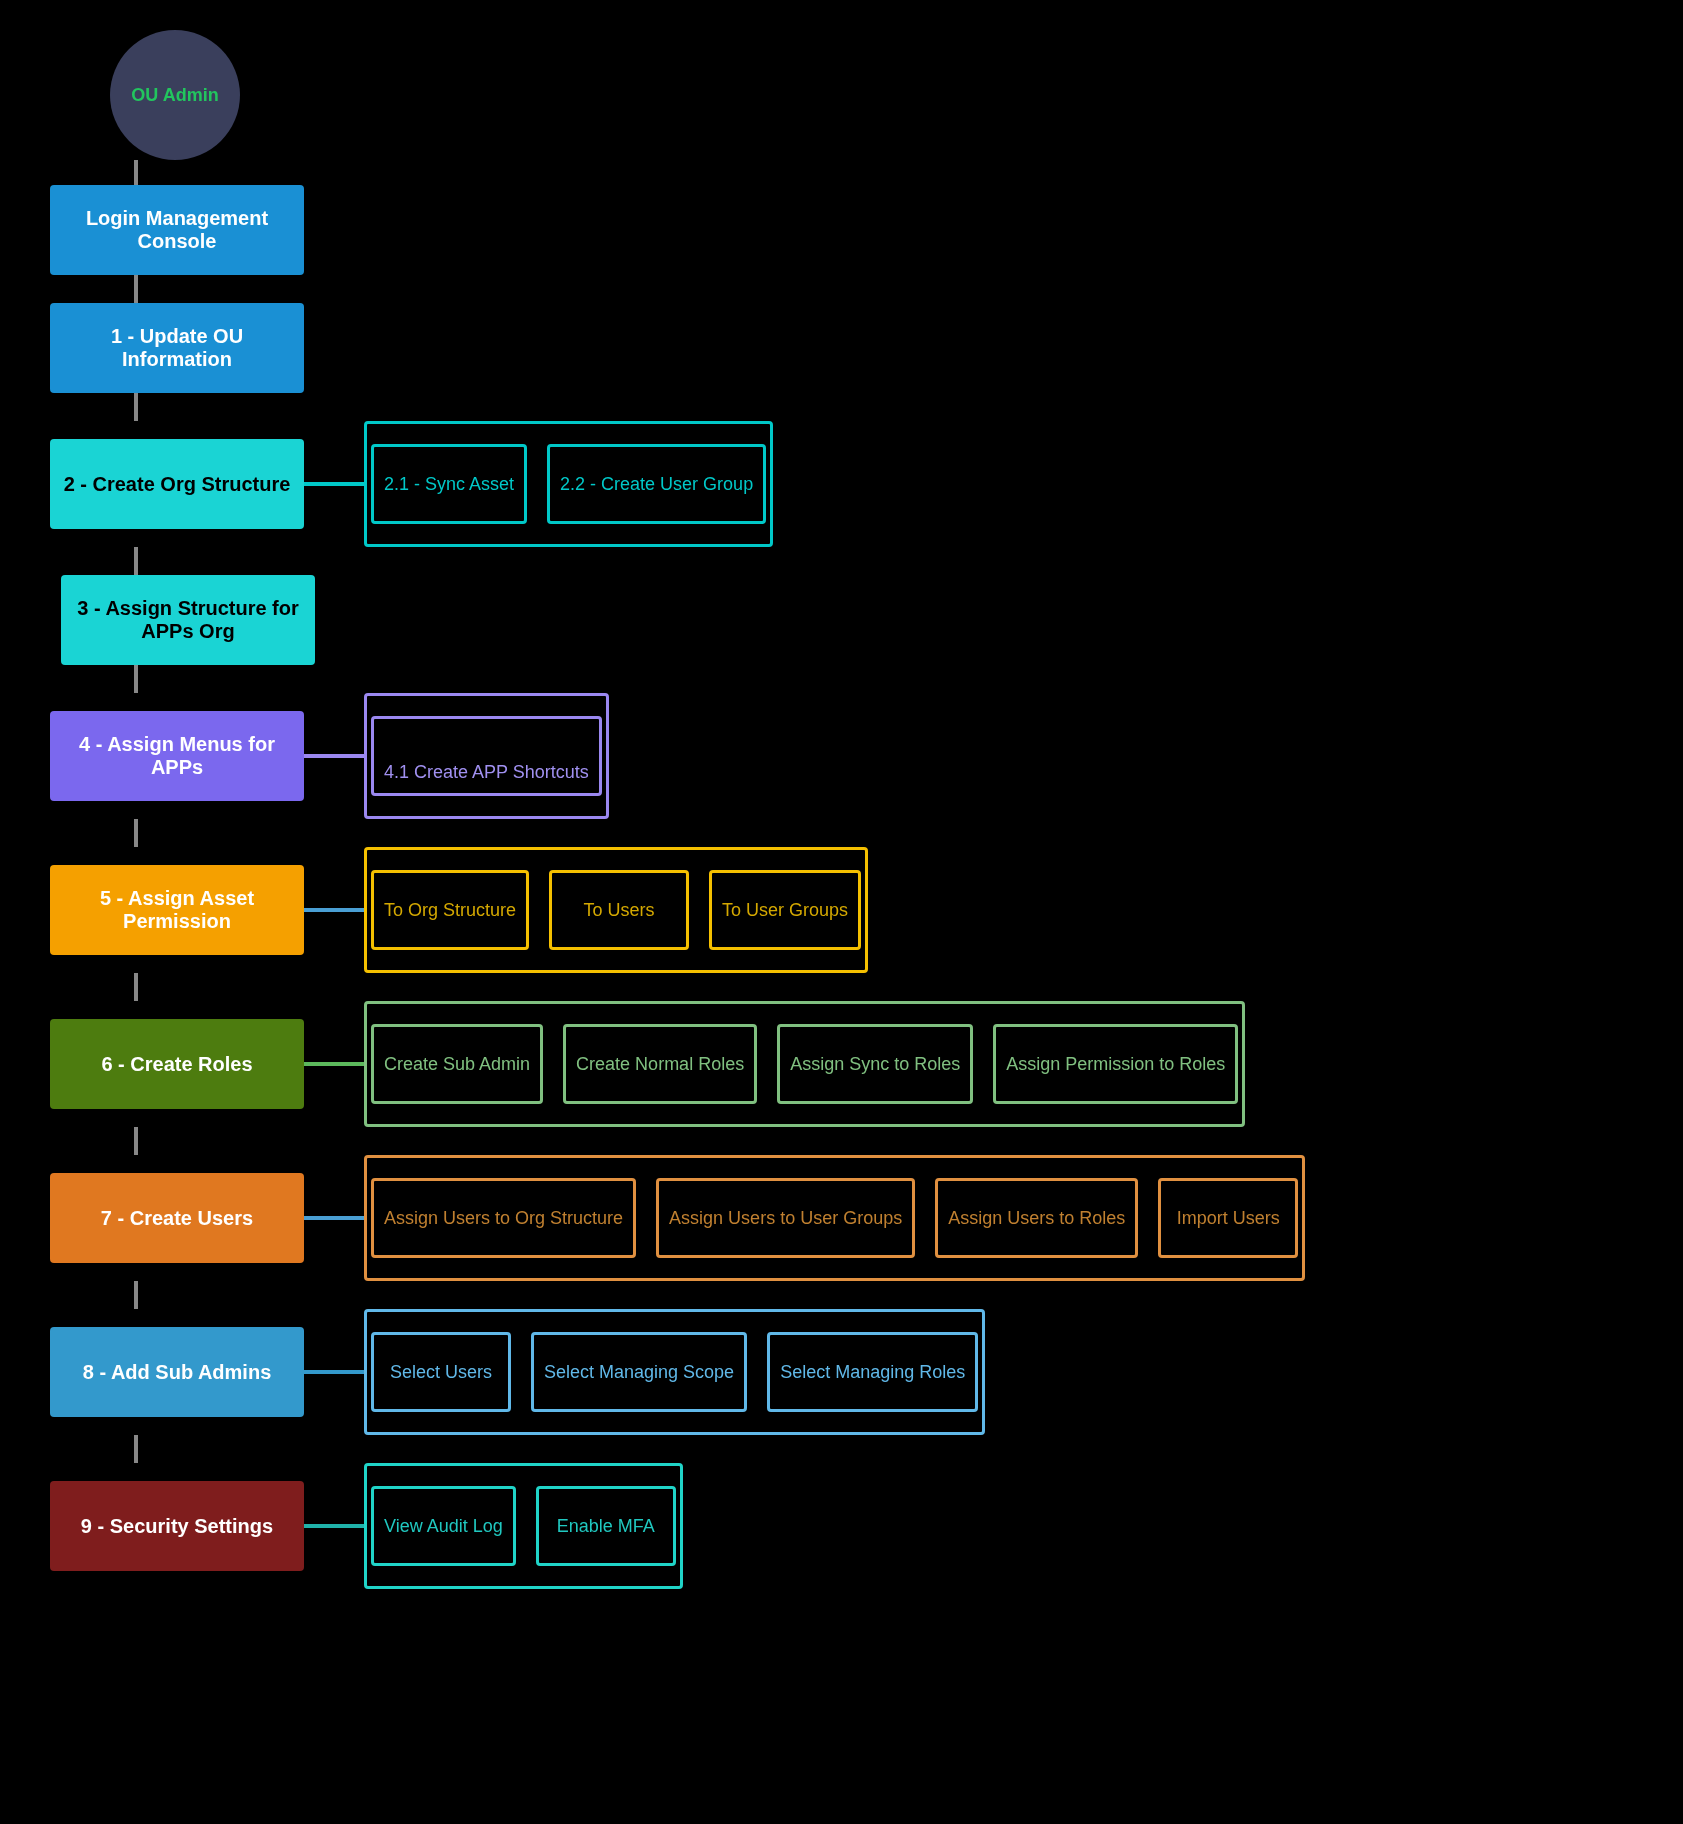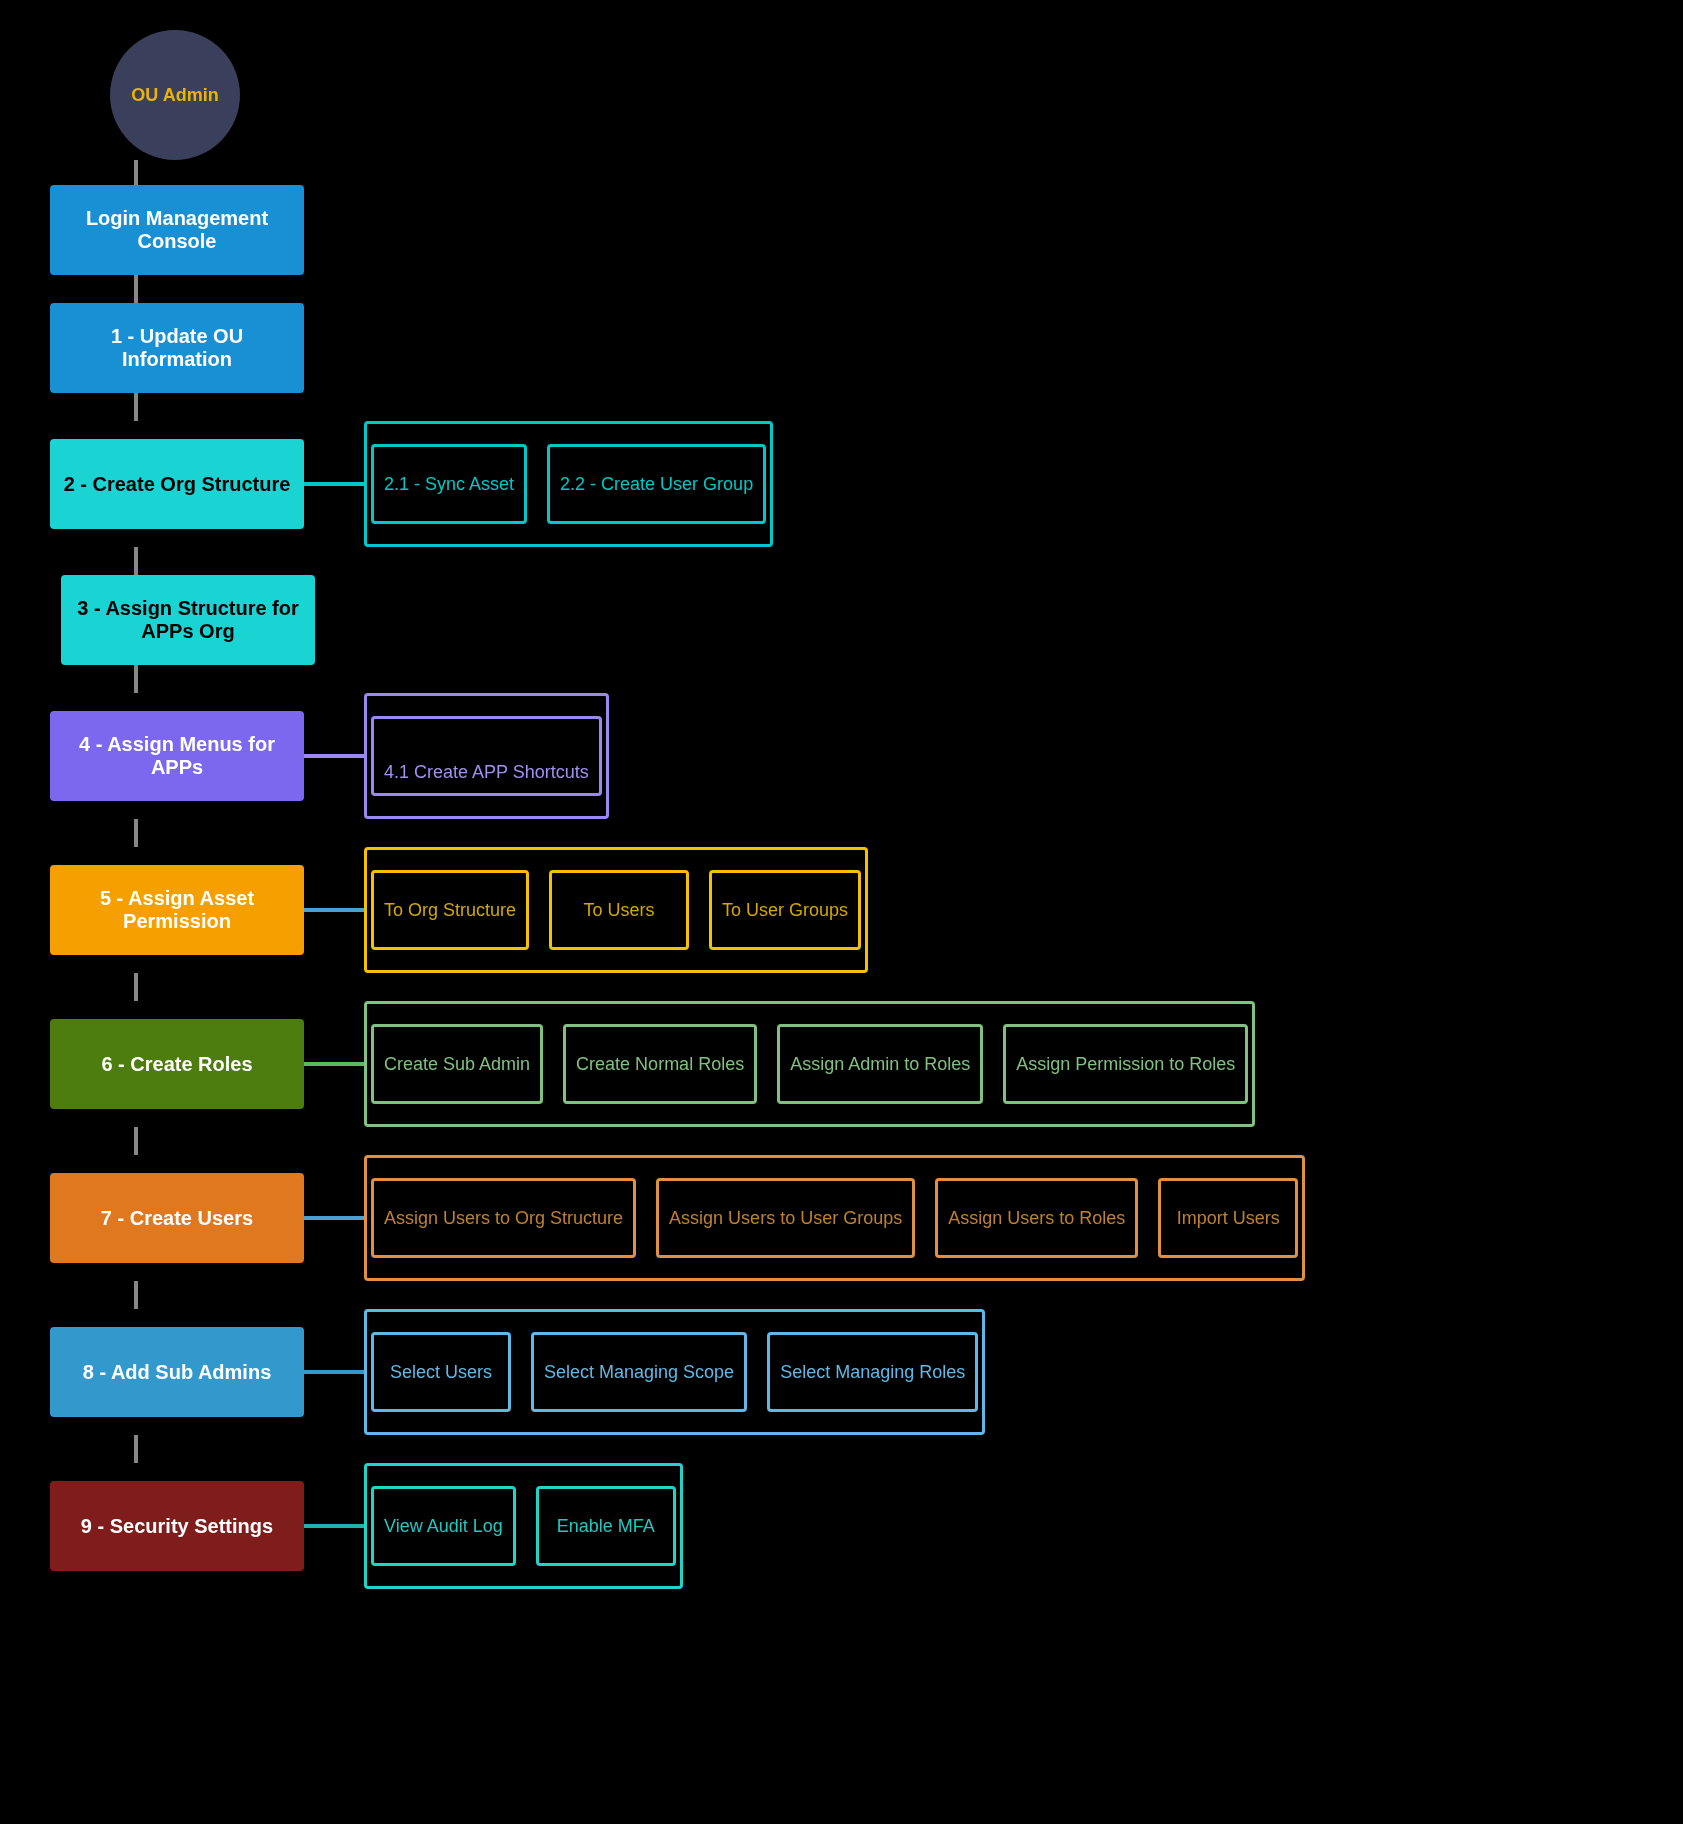--- a/index.html
+++ b/index.html
@@ -23,21 +23,21 @@
       height: 130px;
       border-radius: 50%;
       background: #3a3f5c;
       display: flex;
       align-items: center;
       justify-content: center;
       margin-left: 40px;
       margin-bottom: 0;
     }
     .avatar-label {
-      color: #eab308;
+      color: #22c55e;
       font-weight: bold;
       font-size: 18px;
       text-align: right;
     }
 
     
     .v-line {
       width: 4px;
       background: #888;
       margin-left: 103px;
@@ -223,21 +223,21 @@
     </div>
     <div class="h-line" style="background:#5cb85c;"></div>
     <div class="sub-boxes-container green-container">
       <div class="sub-box green-sub">
         <span>Create Sub Admin</span>
       </div>
       <div class="sub-box green-sub">
         <span>Create Normal Roles</span>
       </div>
       <div class="sub-box green-sub">
-        <span>Assign Admin to Roles</span>
+        <span>Assign Sync to Roles</span>
       </div>
       <div class="sub-box green-sub">
         <span>Assign Permission to Roles</span>
       </div>
     </div>
   </div>
 
   <div class="v-line v-line-short" style="height:28px; margin-left:104px;"></div>
 
   <div class="row-wrapper">

